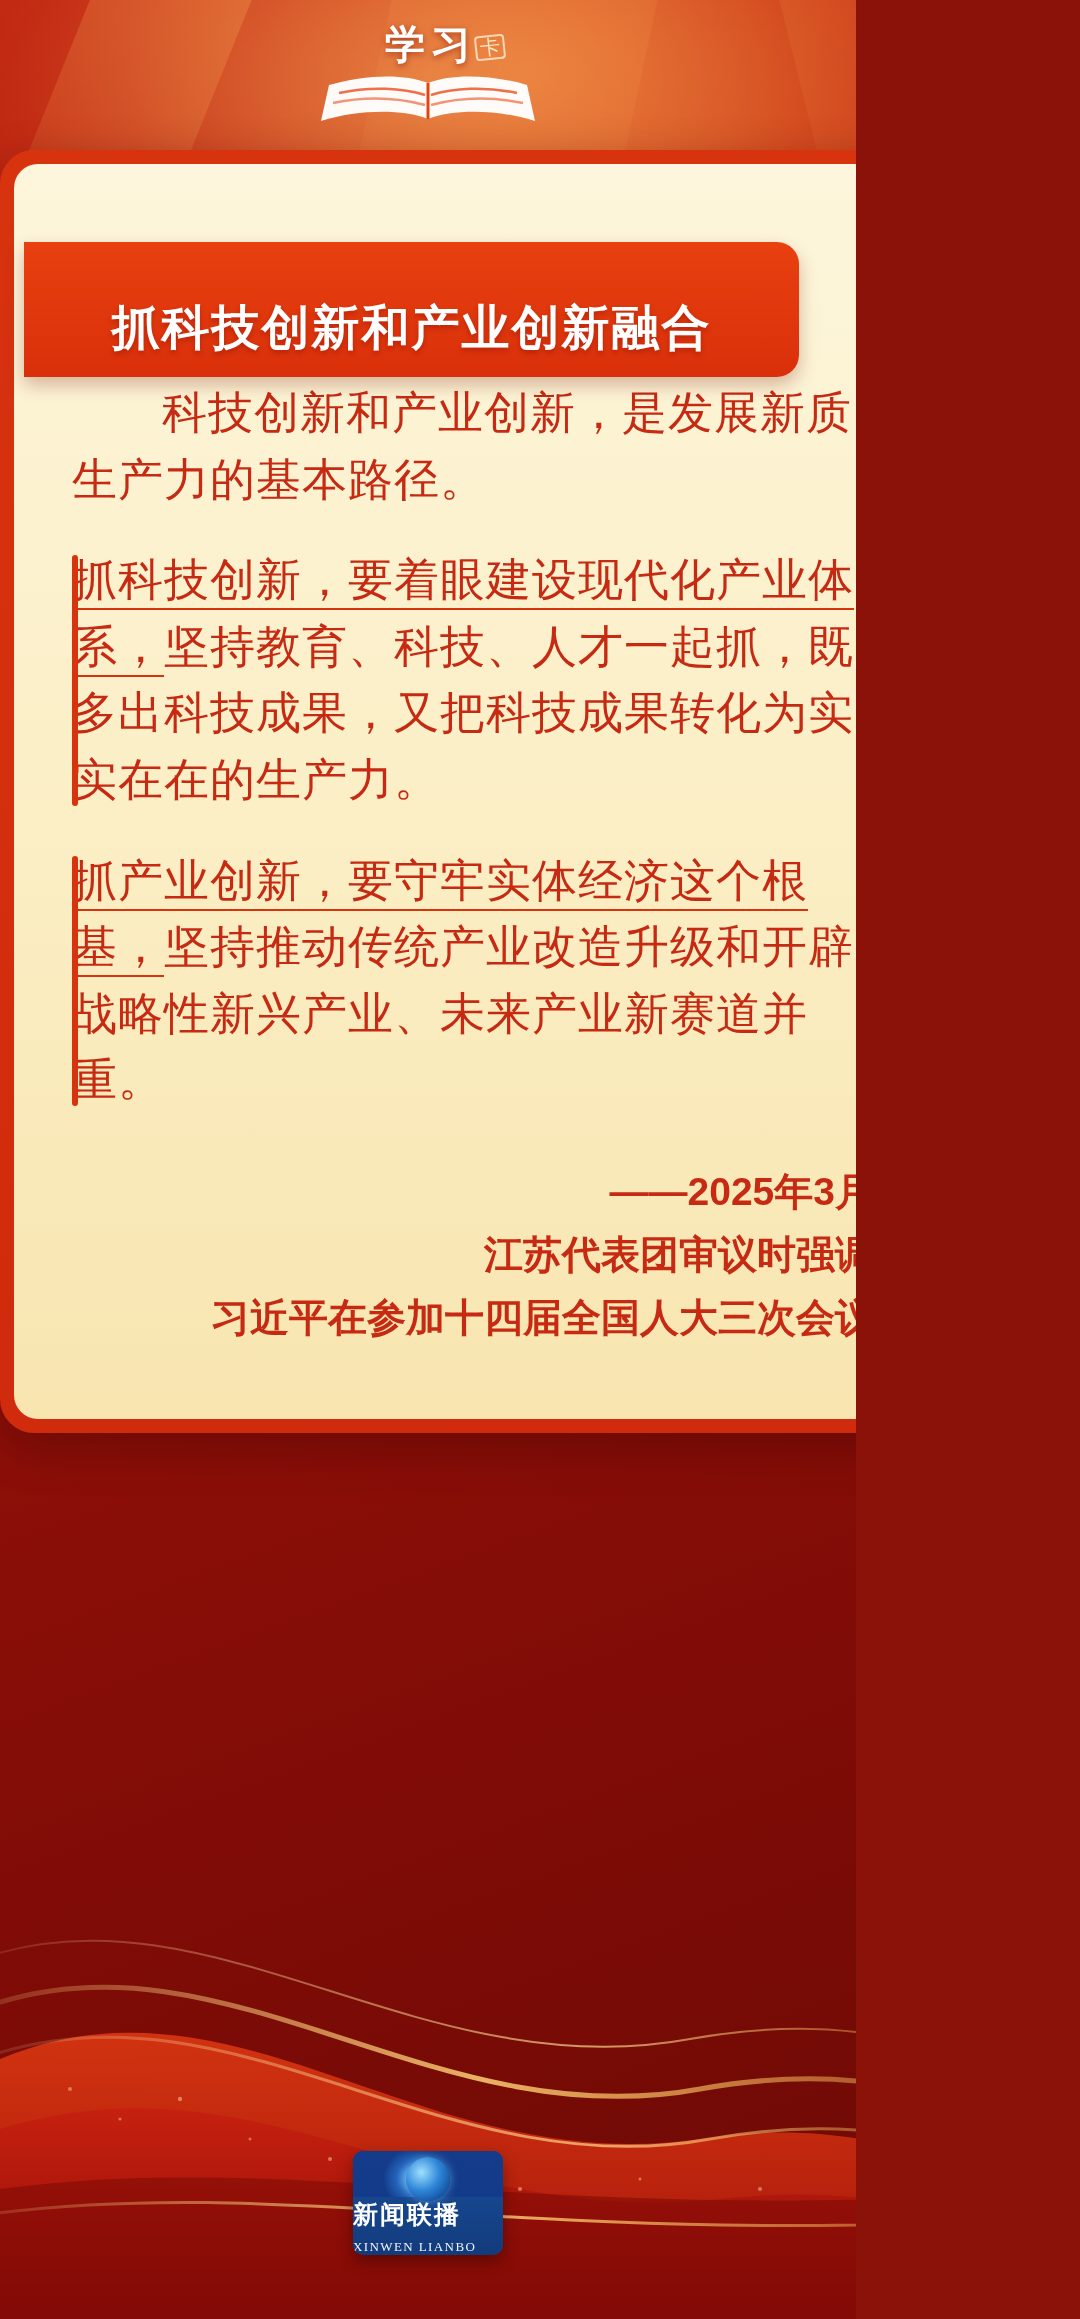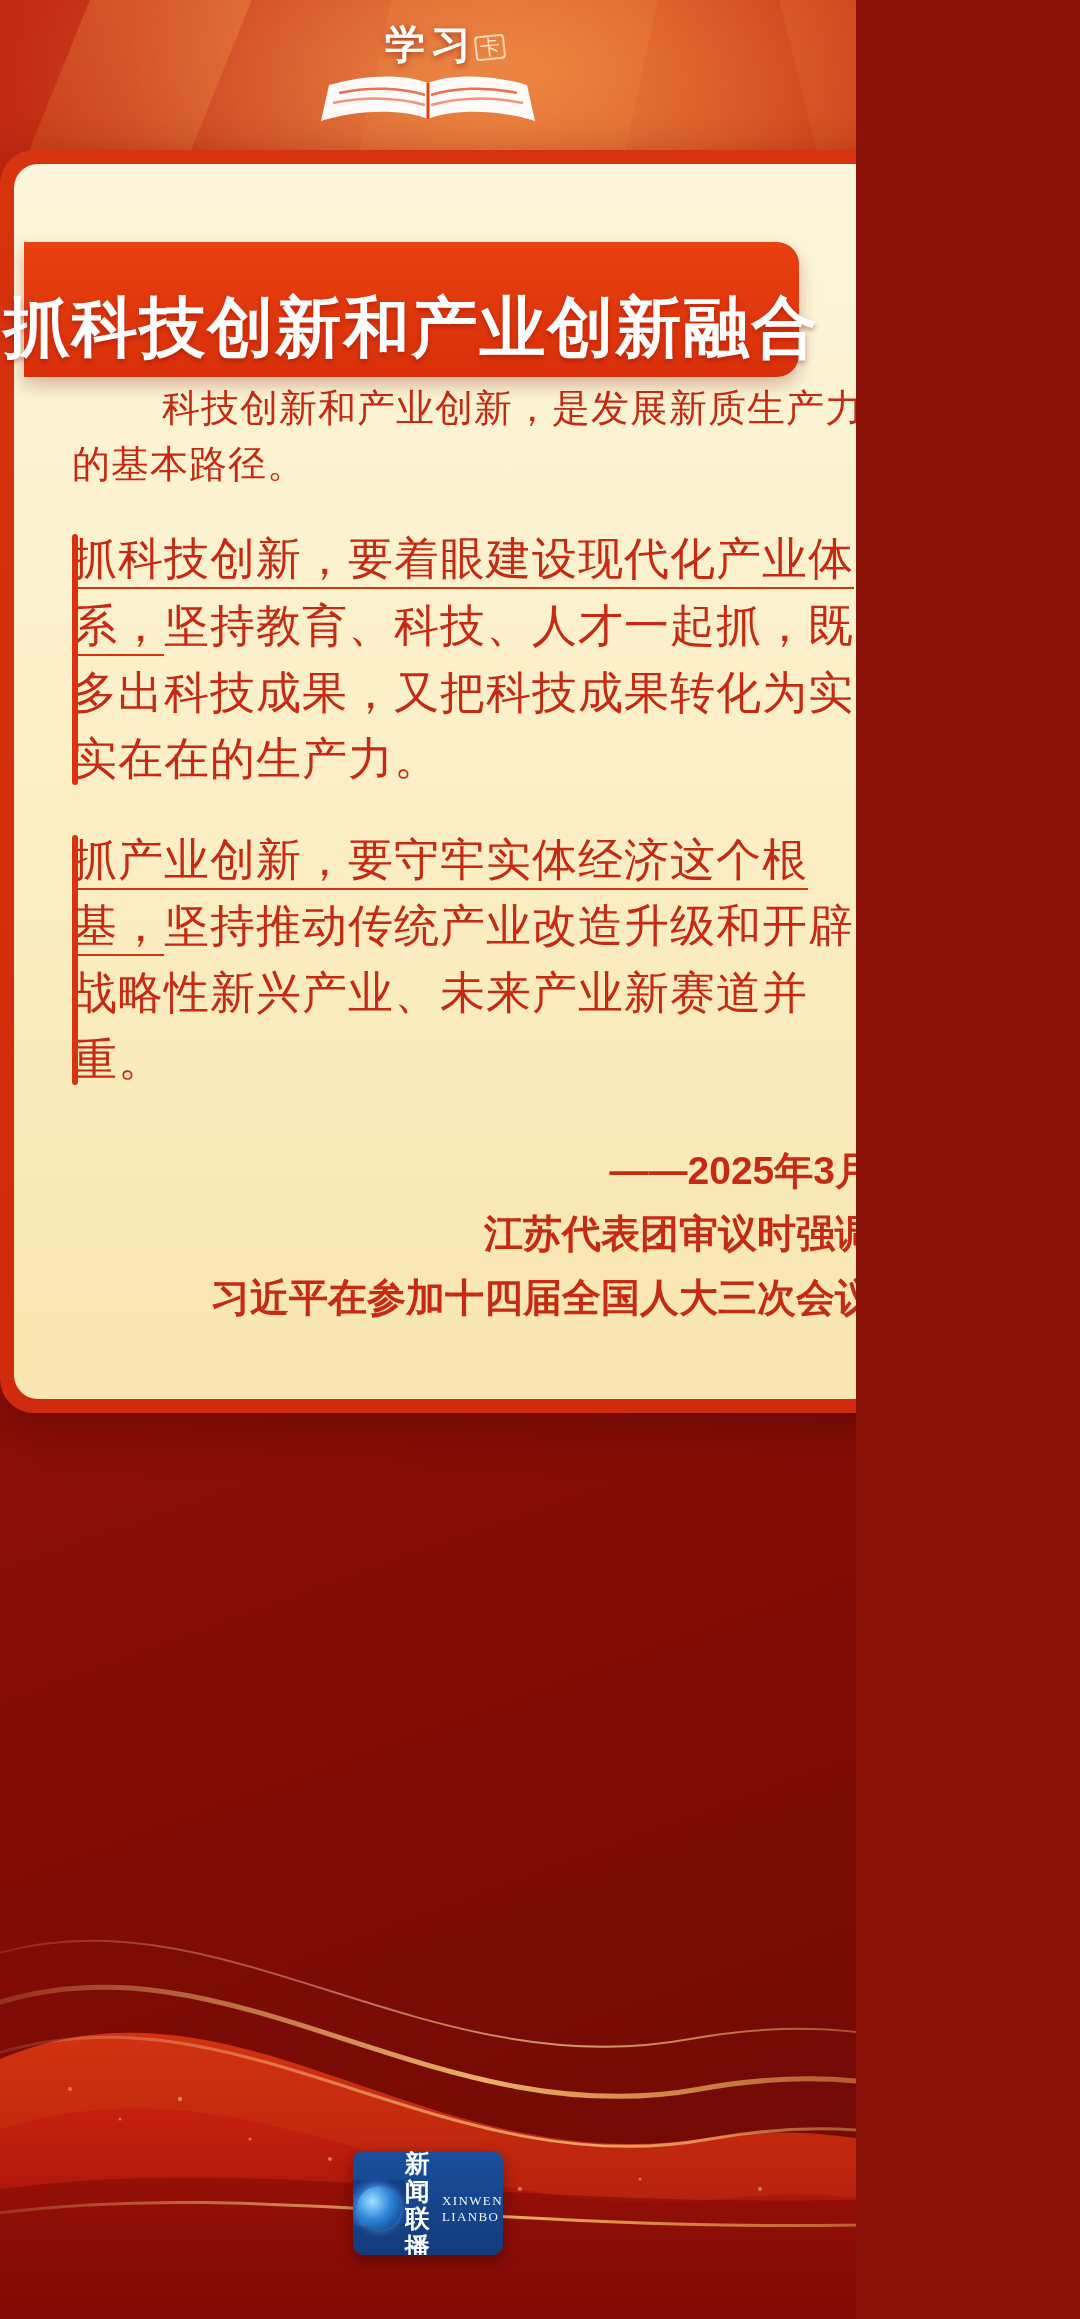--- a/index.html
+++ b/index.html
@@ -134,37 +134,37 @@
     background: linear-gradient(180deg, #e8400f 0%, #d9300b 100%);
     border-radius: 0 22px 22px 0;
     display: flex;
     align-items: center;
     justify-content: center;
     box-shadow: 0 8px 18px rgba(120,15,0,.28);
     z-index: 5;
   }
   .title-banner .title-text {
     color: #ffffff;
-    font-size: 66px;
+    font-size: 48px;
     font-weight: 700;
     letter-spacing: 2px;
     font-family: "Liberation Sans", "DejaVu Sans", sans-serif;
     text-shadow: 0 3px 5px rgba(120,10,0,.35);
     white-space: nowrap;
     margin-top: 36px;
   }
 
   
   .body-area {
     margin-top: 120px;
     padding: 0 14px;
   }
   .lead {
     color: #c62a12;
-    font-size: 38px;
+    font-size: 45px;
     line-height: 1.48;
     text-indent: 90px;
     font-family: "Liberation Serif", "DejaVu Serif", serif;
     margin-bottom: 34px;
     letter-spacing: 1px;
   }
 
   .para {
     position: relative;
     margin-bottom: 34px;
@@ -213,22 +213,21 @@
     position: absolute;
     left: 50%;
     bottom: 64px;
     margin-left: -75px;
     width: 150px;
     height: 104px;
     border-radius: 10px;
     background: linear-gradient(180deg, #1a4f9c 0%, #123b7c 100%);
     box-shadow: 0 6px 16px rgba(0,0,0,.35);
     display: flex;
-    flex-direction: row;
-    align-items: center;
+    flex-direction: column;
     justify-content: center;
     overflow: hidden;
     z-index: 8;
   }
   .globe {
     width: 150px;
     height: 46px;
     background:
       radial-gradient(circle 30px at 40% 60%, rgba(120,200,255,.95) 0%, rgba(40,110,200,.85) 55%, rgba(20,60,140,.9) 100%),
       linear-gradient(180deg, #0f3a78, #0b2f68);

